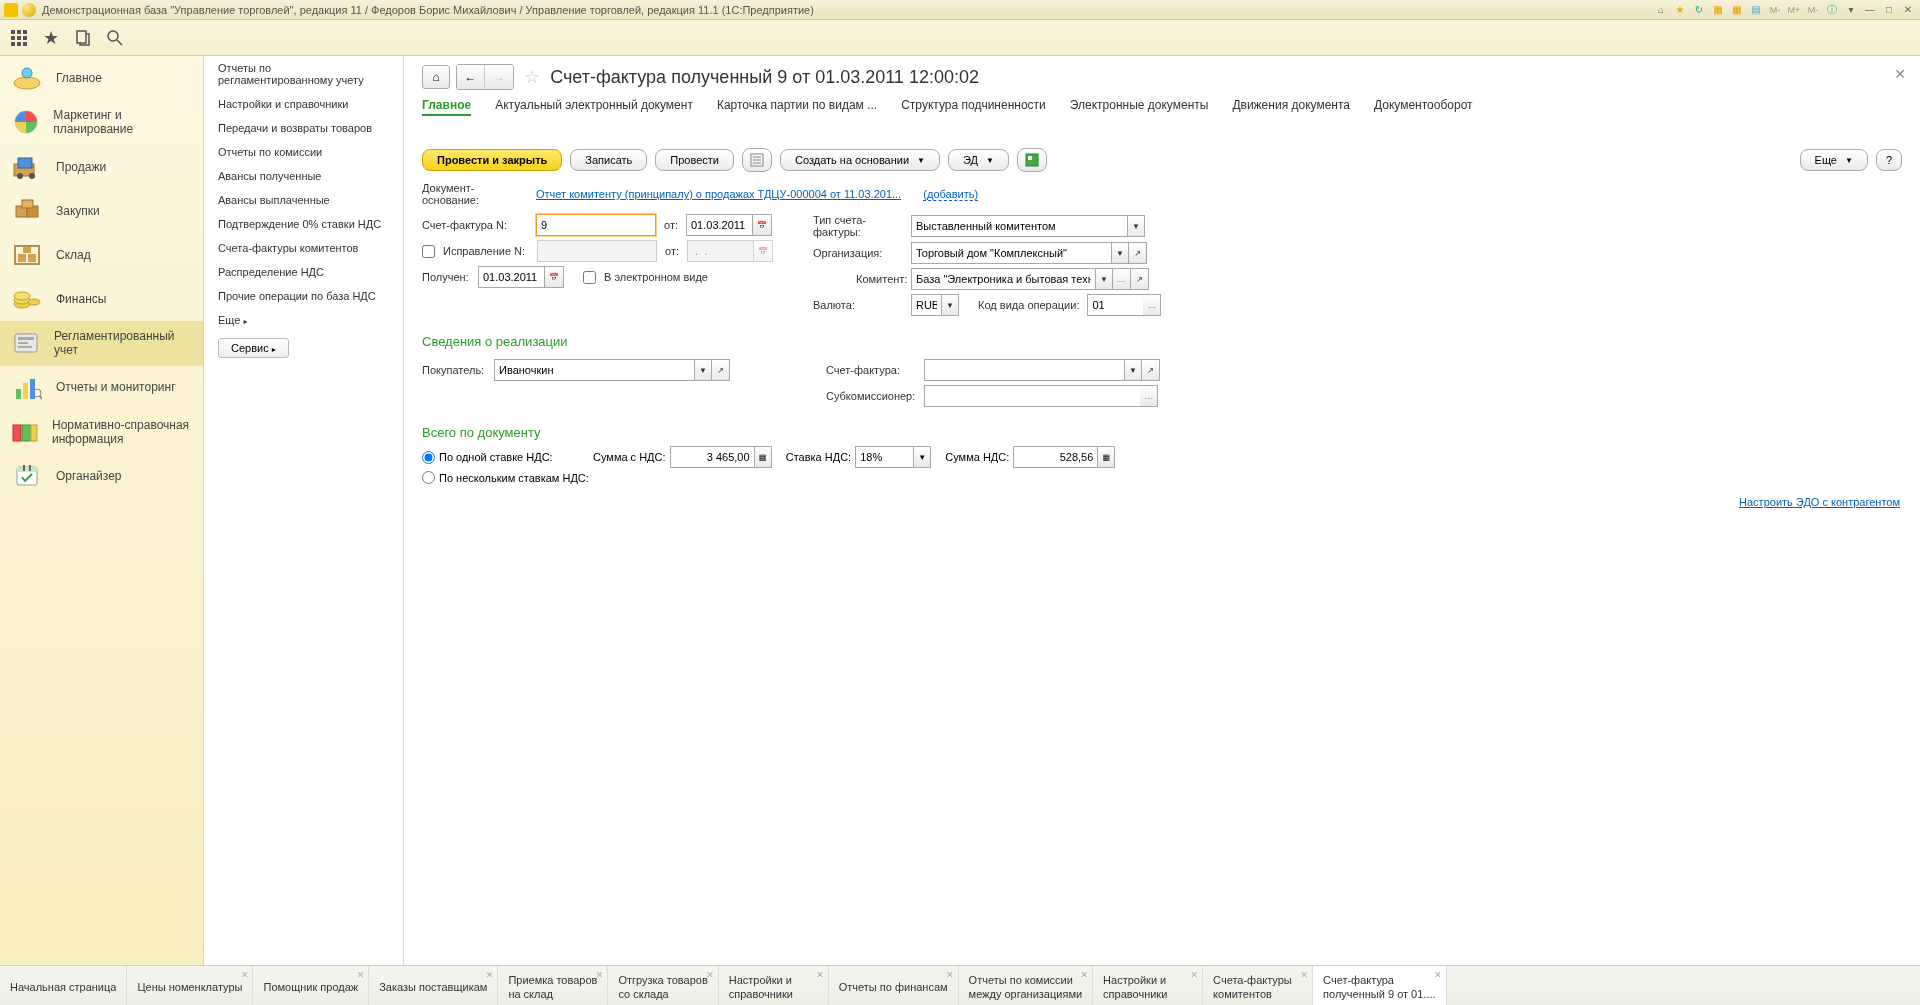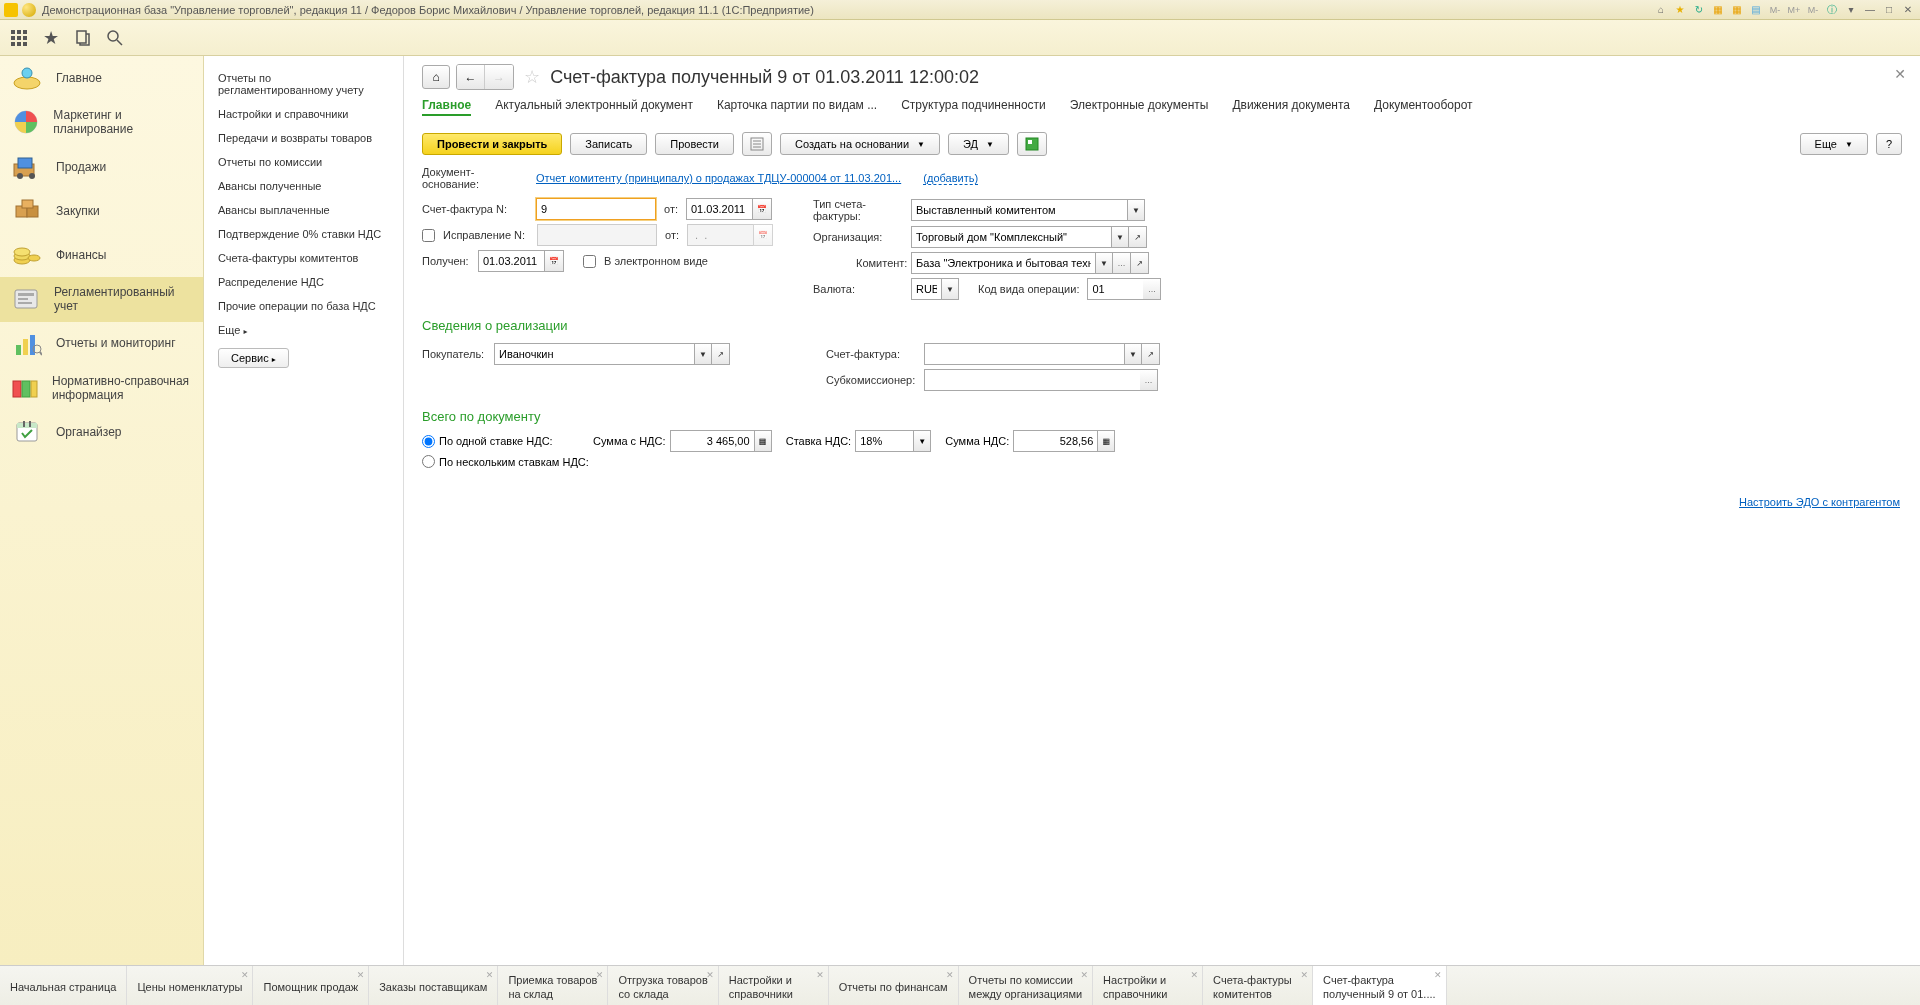--- a/index.html
+++ b/index.html
@@ -19,42 +19,42 @@
 .tb-icon { width: 18px; height: 18px; color: #555; display:flex; align-items:center; justify-content:center;}
 
 
 .main { display: flex; height: calc(100vh - 20px - 36px - 40px); }
 .sidebar { width: 204px; background: linear-gradient(#fdf8e0, #f7eec0); border-right: 1px solid #e0d8a8; overflow-y:auto;}
 .sidebar-item { display: flex; align-items: center; padding: 8px 10px; gap: 12px; cursor: pointer;}
 .sidebar-item.active { background: #ede29f; }
 .sidebar-icon { width: 34px; height: 28px; display:flex; align-items:center; justify-content:center;}
 .sidebar-label { color: #444; font-size: 12px; line-height:1.2;}
 
-.submenu { width: 200px; background: #fff; border-right: 1px solid #ddd; padding: 10px 0;}
+.submenu { width: 200px; background: #fff; border-right: 1px solid #ddd; padding: 0 0;}
 .submenu-item { padding: 6px 14px; color: #333; font-size: 11px; cursor: pointer;}
 .submenu-more { padding: 6px 14px; color: #333;}
 .submenu-btn { margin: 6px 14px; padding: 3px 12px; border: 1px solid #bbb; background: linear-gradient(#fff,#eee); border-radius: 3px; display:inline-block; font-size:11px;}
 
 .content { flex: 1; background: #fff; padding: 8px 18px; position: relative; overflow-y:auto;}
 
 .doc-header { display: flex; align-items: center; gap: 6px; margin-bottom: 4px;}
 .nav-btn { width: 28px; height: 24px; border: 1px solid #aaa; background: linear-gradient(#fff,#e8e8e8); border-radius: 3px; display:inline-flex; align-items:center; justify-content:center; font-size:12px;}
 .nav-grp { display:flex; border:1px solid #aaa; border-radius:3px; overflow:hidden;}
 .nav-grp .nav-btn{ border:none; border-right:1px solid #ccc; border-radius:0;}
 .nav-grp .nav-btn:last-child{border-right:none;}
 .star { font-size: 18px; color: #ccc; margin: 0 4px;}
 .doc-title { font-size: 18px; color: #333; font-weight: normal;}
 .close-x { position: absolute; right: 14px; top: 10px; font-size: 14px; color: #888; cursor:pointer;}
 
 .tabs { display: flex; gap: 24px; padding: 4px 0 8px 0; border-bottom: none;}
 .tab { color: #333; font-size: 12px; cursor: pointer; padding-bottom:2px;}
 .tab.active { color: #2a9d2a; border-bottom: 2px solid #2a9d2a; font-weight: bold;}
 
 .cmd-row { display: flex; align-items: center; gap: 8px; margin: 8px 0 10px 0;}
-.btn { padding: 4px 14px; border: 1px solid #aaa; background: linear-gradient(#fff,#eaeaea); border-radius: 3px; font-size: 11px; cursor:pointer;}
+.btn { padding: 4px 14px; border: 1px solid #aaa; background: linear-gradient(#fff,#eaeaea); border-radius: 8px; font-size: 11px; cursor:pointer;margin-top:16px;}
 .btn.primary { background: linear-gradient(#ffe96b,#f5d21e); border-color: #c9a800; font-weight:bold;}
 .btn.icon-only { padding: 4px 7px;}
 .btn.split { display:inline-flex; align-items:center;text-align:center;}
 .btn.split .arr { margin-left: 8px; font-size:8px;}
 .more-btn { margin-left: auto;}
 .q-btn { padding: 4px 9px;}
 
 .form-row { display: flex; align-items: center; margin: 4px 0; gap: 8px; font-size: 11px; color:#333;}
 .form-row label { display:inline-block;}
 .link { color: #0060c0; text-decoration: underline; cursor:pointer;}
@@ -184,20 +184,31 @@
             <rect x="4" y="8" width="11" height="11" fill="#d8a050" stroke="#a07030"></rect>
             <rect x="15" y="8" width="11" height="11" fill="#c89040" stroke="#a07030"></rect>
             <rect x="10" y="2" width="11" height="8" fill="#e8b060" stroke="#a07030"></rect>
           </svg>
         </span>
       <span class="sidebar-label">Закупки</span>
     </div>
     <div class="sidebar-item">
       <span class="sidebar-icon">
           <svg width="30" height="26">
+            <rect x="3" y="4" width="24" height="18" fill="none" stroke="#b09050" stroke-width="2"></rect>
+            <rect x="6" y="12" width="8" height="8" fill="#d8a050"></rect>
+            <rect x="16" y="12" width="8" height="8" fill="#d8a050"></rect>
+            <rect x="11" y="5" width="8" height="6" fill="#d8a050"></rect>
+          </svg>
+        </span>
+      <span class="sidebar-label">Склад</span>
+    </div>
+    <div class="sidebar-item">
+      <span class="sidebar-icon">
+          <svg width="30" height="26">
             <ellipse cx="10" cy="18" rx="8" ry="4" fill="#f0d050" stroke="#c0a030"></ellipse>
             <ellipse cx="10" cy="14" rx="8" ry="4" fill="#f0d860" stroke="#c0a030"></ellipse>
             <ellipse cx="10" cy="10" rx="8" ry="4" fill="#f5e070" stroke="#c0a030"></ellipse>
             <ellipse cx="22" cy="16" rx="6" ry="3" fill="#f0d050" stroke="#c0a030"></ellipse>
           </svg>
         </span>
       <span class="sidebar-label">Финансы</span>
     </div>
     <div class="sidebar-item active">
       <span class="sidebar-icon">

